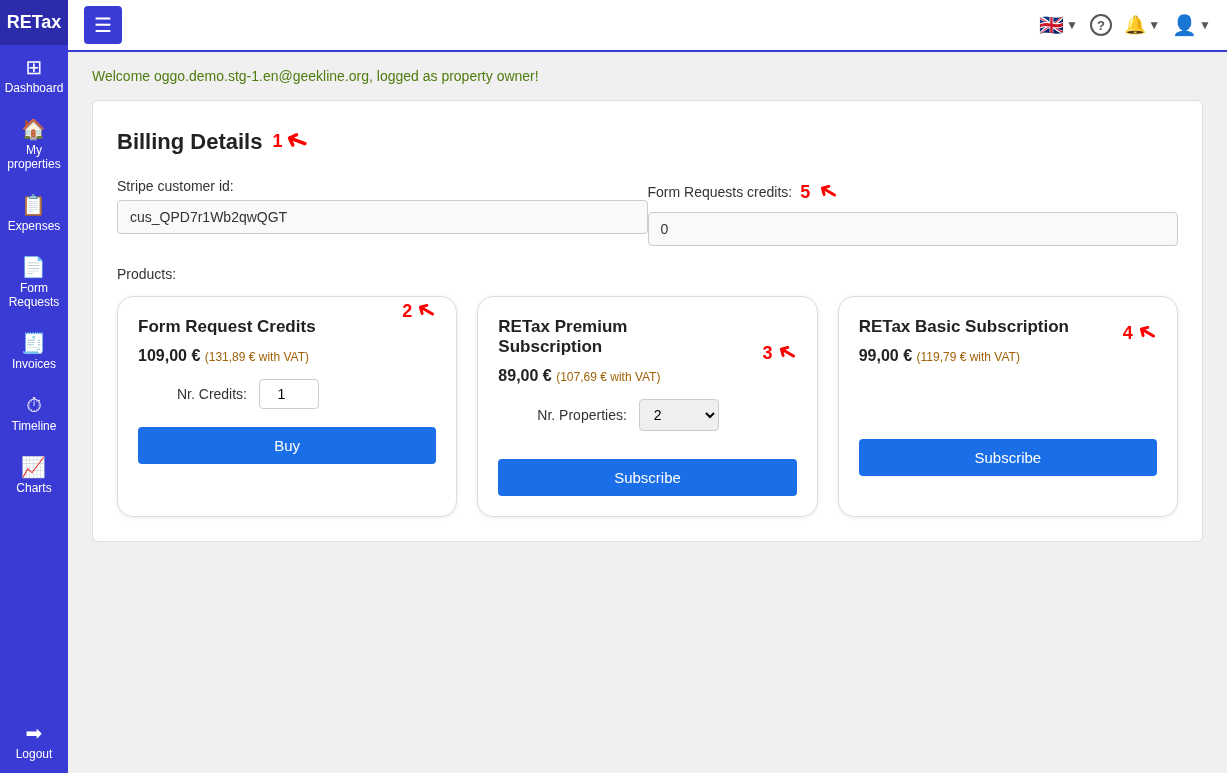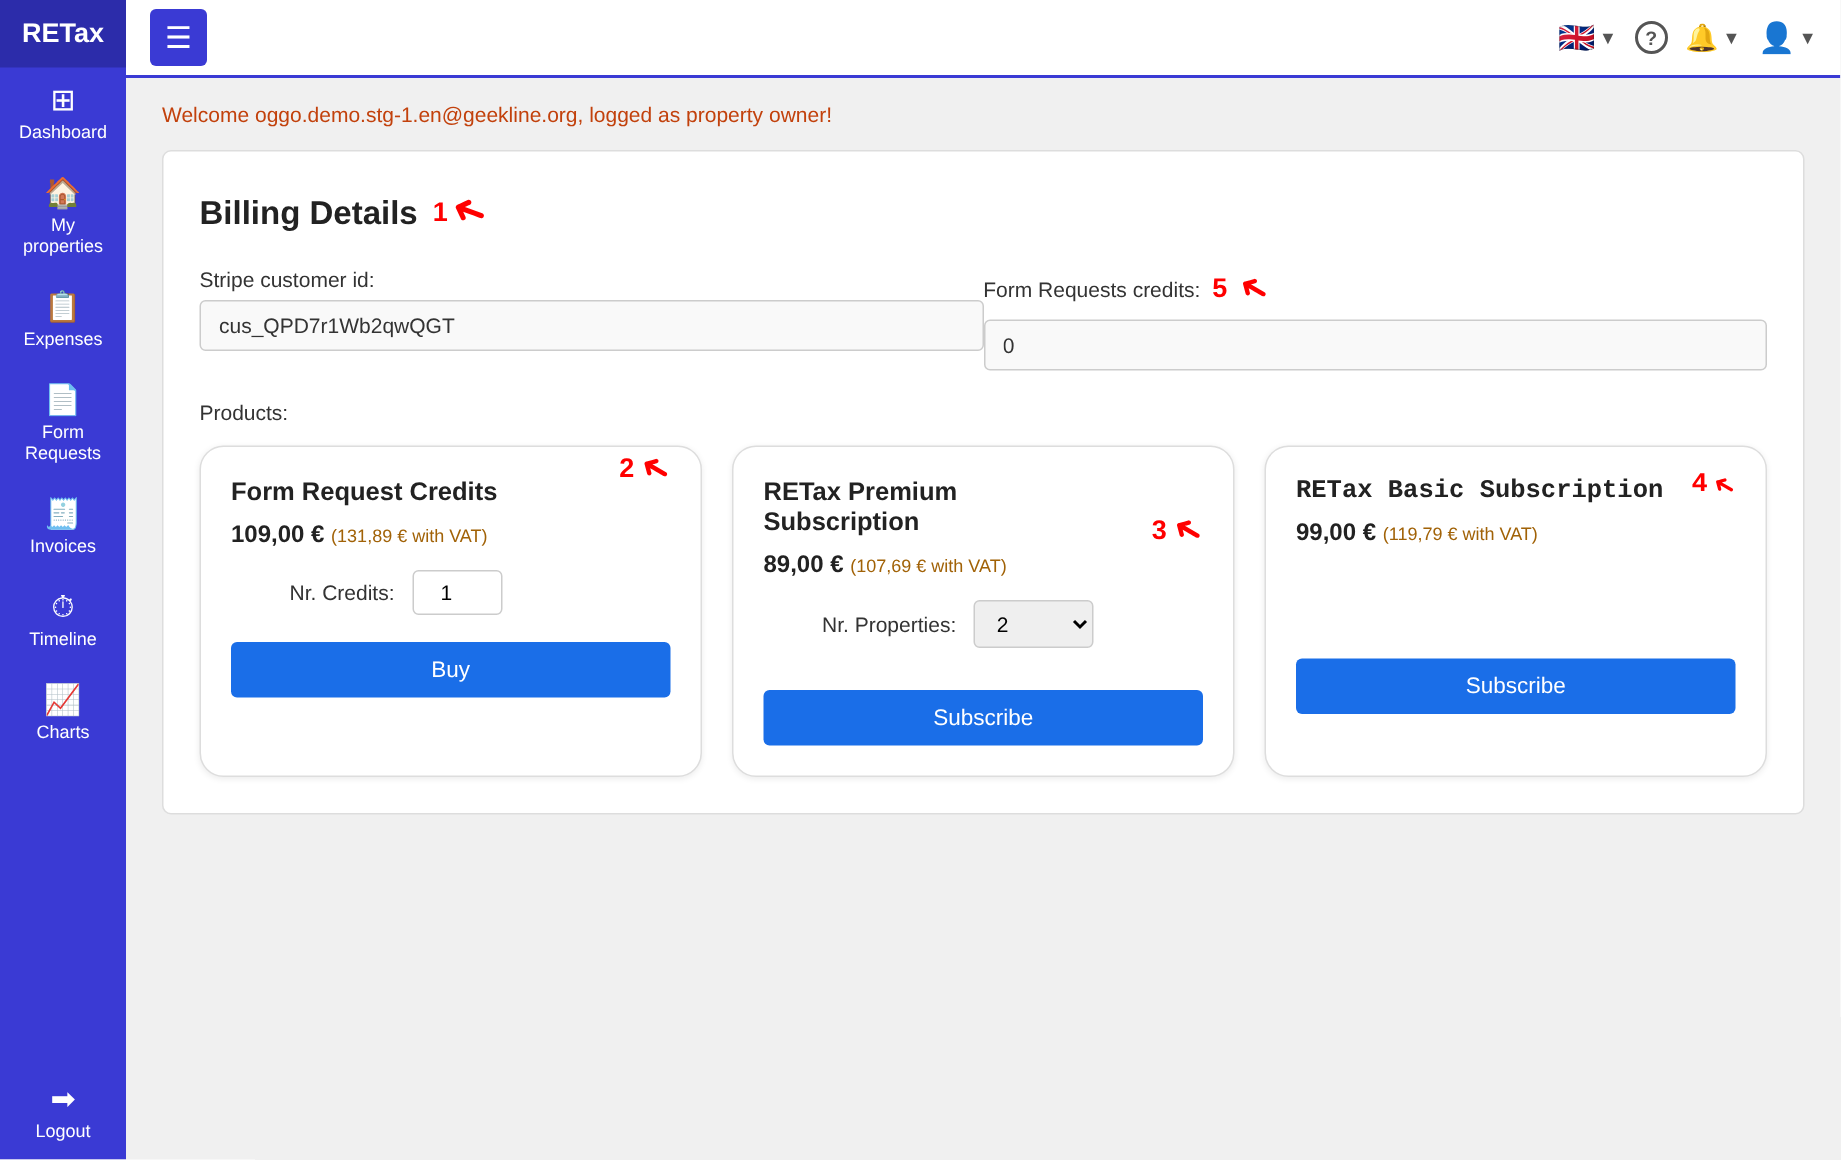--- a/index.html
+++ b/index.html
@@ -1,20 +1,20 @@
 <!DOCTYPE html>
 <html><head>
   <meta charset="utf-8">
   <style>
     * { box-sizing: border-box; margin: 0; padding: 0; }
     body { font-family: Arial, sans-serif; font-size: 14px; background: #f0f0f0; display: flex; height: 100vh; overflow: hidden; }
 
     
     .sidebar {
-      width: 84px;
+      width: 68px;
       background: #3a3ad4;
       display: flex;
       flex-direction: column;
       align-items: center;
       padding: 0;
       flex-shrink: 0;
       height: 100vh;
     }
     .sidebar-logo {
       width: 100%;
@@ -94,21 +94,21 @@
 
     
     .content {
       flex: 1;
       overflow-y: auto;
       padding: 16px 24px;
     }
 
     .welcome-text {
       font-size: 14px;
-      color: #c2410c;
+      color: #4d7c0f;
       margin-bottom: 16px;
     }
 
     
     .billing-card {
       background: white;
       border: 1px solid #ddd;
       border-radius: 6px;
       padding: 24px;
     }
@@ -362,21 +362,21 @@
                 <option value="2" selected="">2</option>
                 <option value="3">3</option>
                 <option value="4">4</option>
                 <option value="5">5</option>
               </select>
             </div>
             <button class="btn-subscribe">Subscribe</button>
           </div>
 
           <div class="product-card">
-            <div style="display:flex; align-items:center; justify-content:space-between;font-family:Liberation Mono, monospace;">
+            <div style="display:flex; align-items:flex-end; justify-content:space-between;">
               <div class="product-name">RETax Basic Subscription</div>
               <div style="display:flex; align-items:center; gap:4px; margin-left:8px; margin-top:-20px;">
                 <span style="color:red; font-weight:bold; font-size:18px;">4</span>
                 <span style="color:red; font-size:24px; transform: rotate(210deg); display:inline-block;">➜</span>
               </div>
             </div>
             <div class="product-price">
               <span>99,00 €</span>
               <span class="product-price-vat"> (<span>119,79 € with VAT</span>)</span>
             </div>

